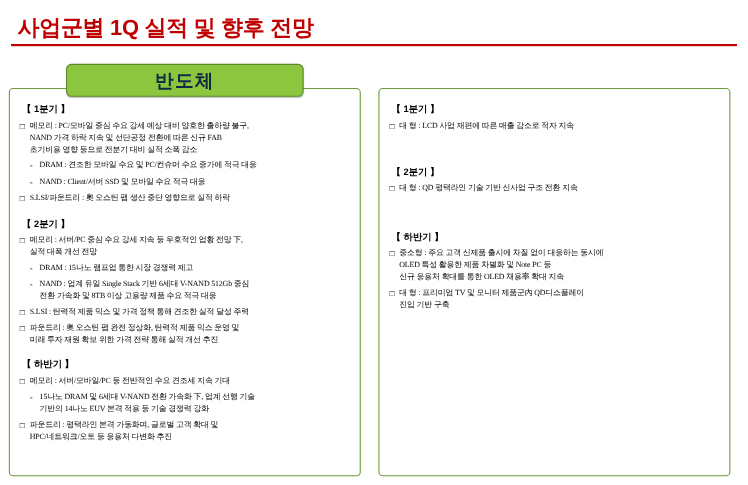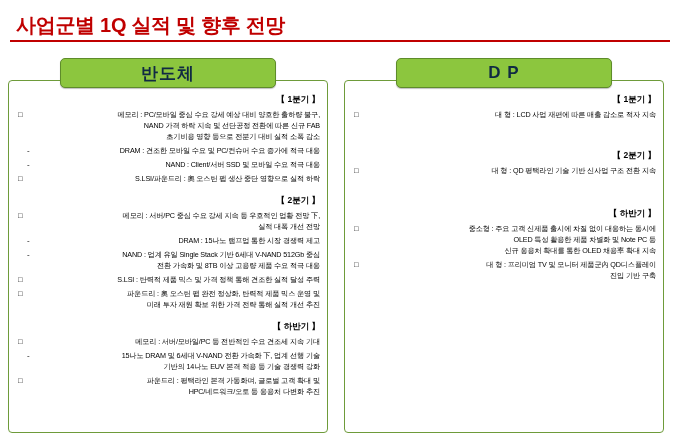--- a/index.html
+++ b/index.html
@@ -73,31 +73,32 @@
     position:absolute;
     left:0; top:22px;
     width:320px;
     height:353px;
     padding:14px 8px 4px 10px;
     box-sizing:border-box;
     overflow:hidden;
     z-index:2;
   }
 
-  .section{ margin-bottom:6px;text-align:right; }
+  .section{ margin-bottom:6px; }
   .section-title{
     font-size:8.5px;
     font-weight:bold;
     margin:0 0 3px 2px;
   }
 
   .item{
     display:flex;
     align-items:flex-start;
     margin:0 0 3px 0;
+    font-family:Liberation Serif, serif;
   }
   .bullet{
     flex:0 0 auto;
     width:9px;
     font-size:7px;
     line-height:11px;
     color:#000;
     text-align:left;
   }
   .bullet-sq::before{ content:"\25A1"; font-size:7.5px; }
@@ -232,16 +233,13 @@
 신규 응용처 확대를 통한 OLED 채용率 확대 지속</span>
       </div>
       <div class="item">
         <span class="bullet bullet-sq"></span>
         <span class="item-text">대    형 : 프리미엄 TV 및 모니터 제품군內 QD디스플레이
 진입 기반 구축</span>
       </div>
     </div>
 
   </div>
-  <div class="col-header">
-    <span class="col-header-text">D  P</span>
-  </div>
 </div>
 
 </body></html>

